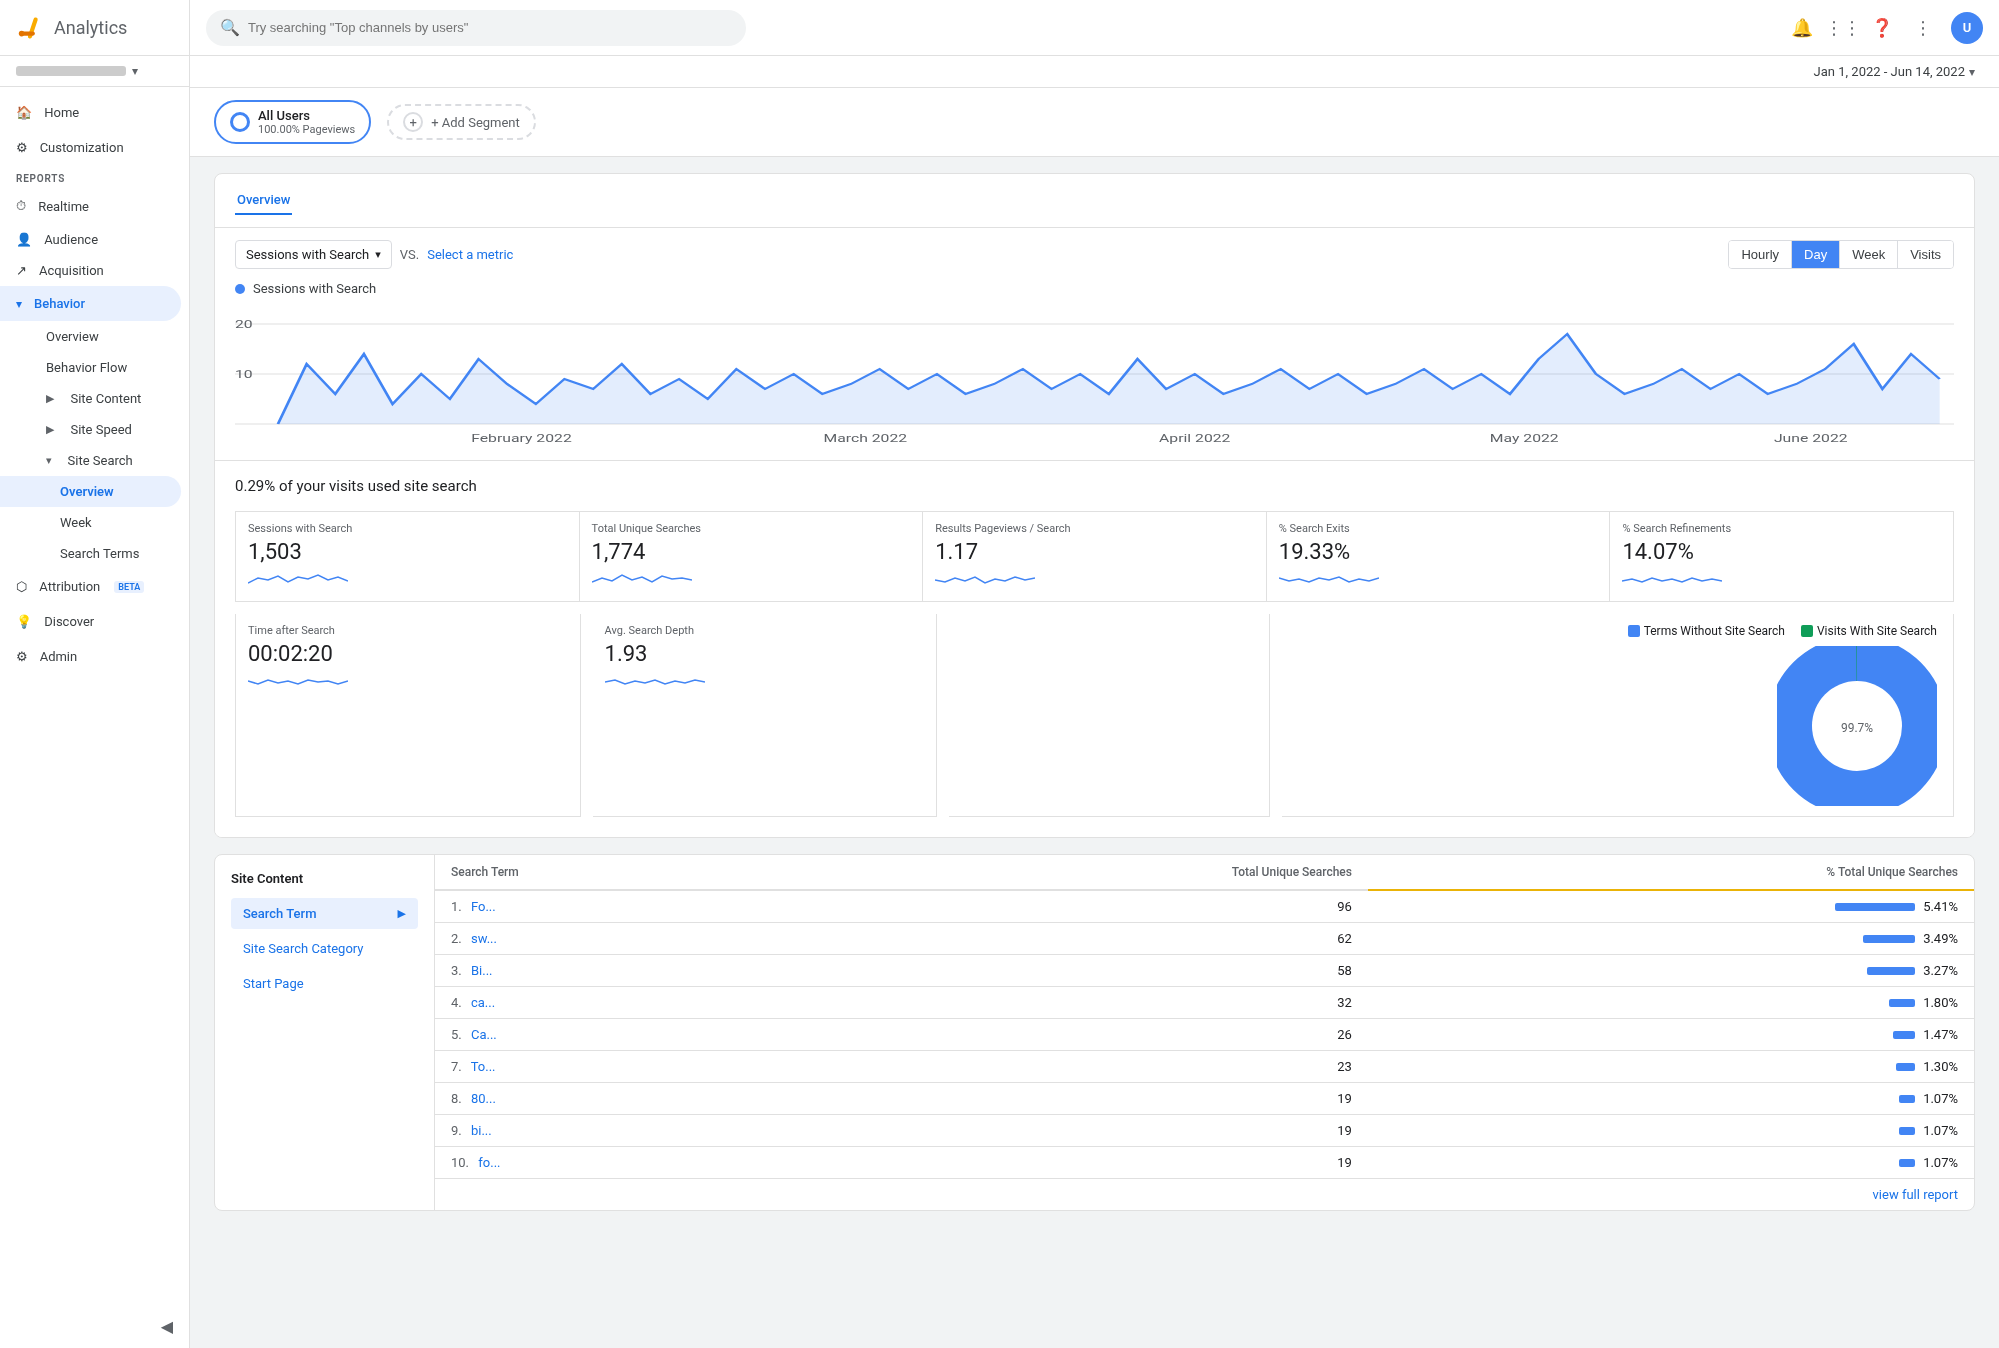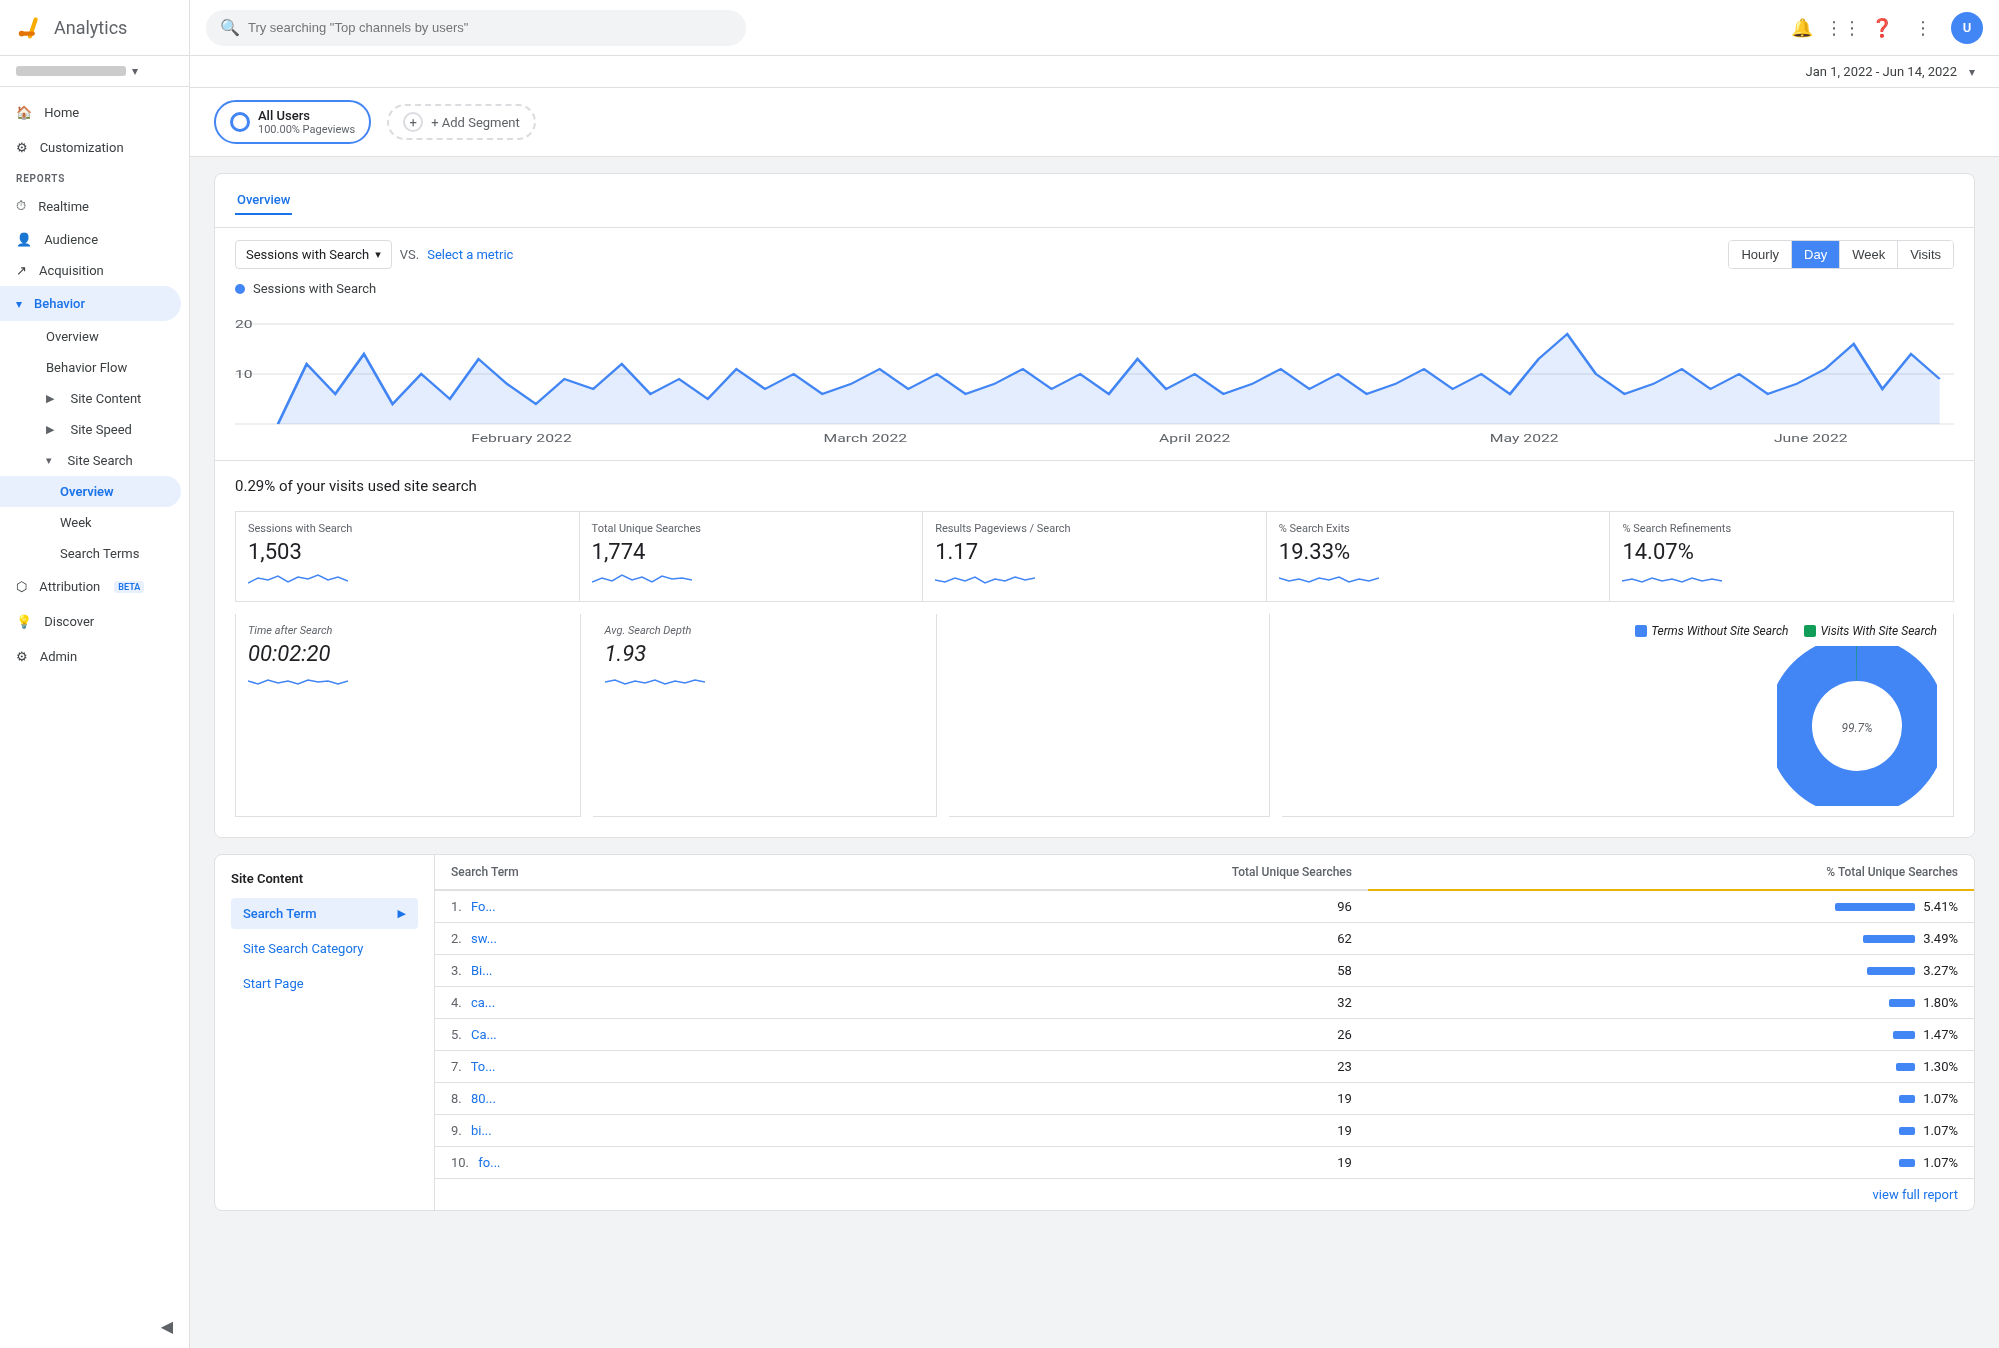--- a/index.html
+++ b/index.html
@@ -90,21 +90,21 @@
     
     .date-range {
       background: #fff;
       padding: 8px 24px;
       display: flex;
       justify-content: flex-end;
       align-items: center;
       font-size: 13px;
       color: #3c4043;
       border-bottom: 1px solid #e0e0e0;
-      gap: 12px;
+      gap: 4px;
     }
 
     
     .segments-bar {
       background: #fff;
       padding: 12px 24px;
       display: flex;
       align-items: center;
       gap: 16px;
       border-bottom: 1px solid #e0e0e0;
@@ -398,21 +398,21 @@
               </svg>
           </div>
           <div style="flex:1; padding:10px 12px; border:1px solid #e0e0e0; border-left:none; min-width:0;">
             <div style="font-size:11px; color:#5f6368; margin-bottom:4px;">% Search Refinements</div>
             <div style="font-size:22px; font-weight:400; color:#202124; margin-bottom:4px;">14.07%</div>
             <svg width="100" height="20">
                 <polyline points="0,13 10,11 20,14 30,10 40,13 50,11 60,14 70,10 80,13 90,11 100,13" fill="none" stroke="#4285f4" stroke-width="1.5"></polyline>
               </svg>
           </div>
         </div>
-        <div style="display:flex; gap:12px; margin-bottom:16px;font-style:italic;">
+        <div style="display:flex; gap:12px; margin-bottom:16px;">
           <div style="flex:1; padding:10px 12px; border:1px solid #e0e0e0; border-top:none; min-width:0;">
             <div style="font-size:11px; color:#5f6368; margin-bottom:4px;">Time after Search</div>
             <div style="font-size:22px; font-weight:400; color:#202124; margin-bottom:4px;">00:02:20</div>
             <svg width="100" height="20">
                 <polyline points="0,11 10,14 20,10 30,13 40,11 50,14 60,10 70,12 80,11 90,14 100,11" fill="none" stroke="#4285f4" stroke-width="1.5"></polyline>
               </svg>
           </div>
           <div style="flex:1; padding:10px 12px; border:1px solid #e0e0e0; border-top:none; border-left:none; min-width:0;">
             <div style="font-size:11px; color:#5f6368; margin-bottom:4px;">Avg. Search Depth</div>
             <div style="font-size:22px; font-weight:400; color:#202124; margin-bottom:4px;">1.93</div>

